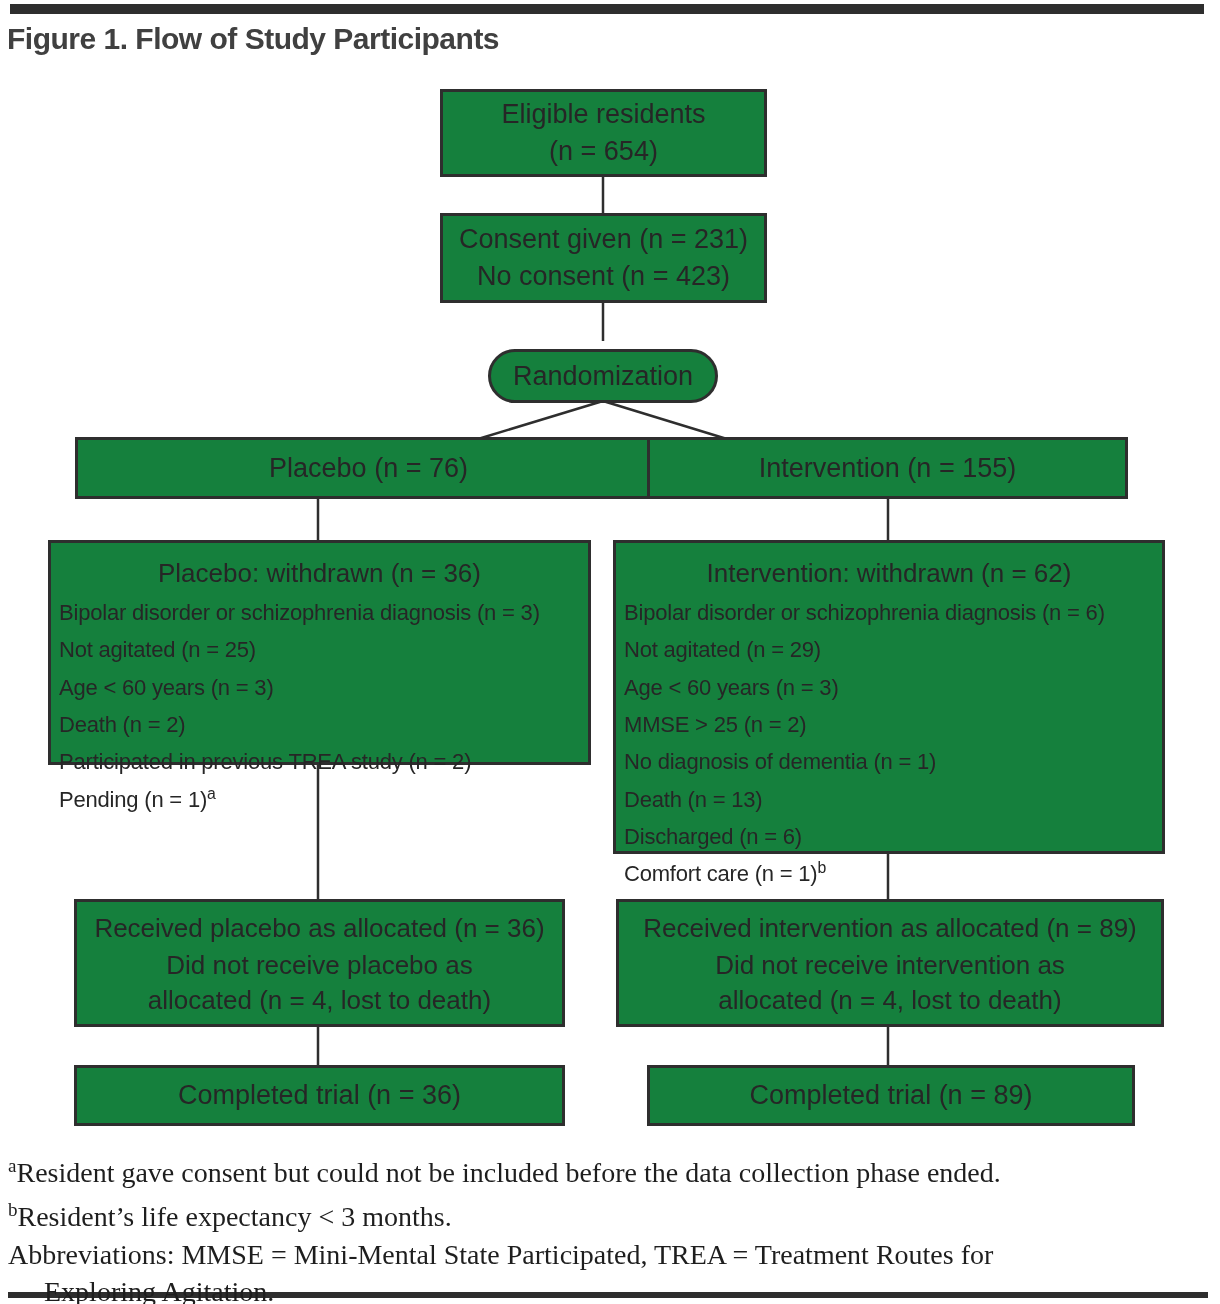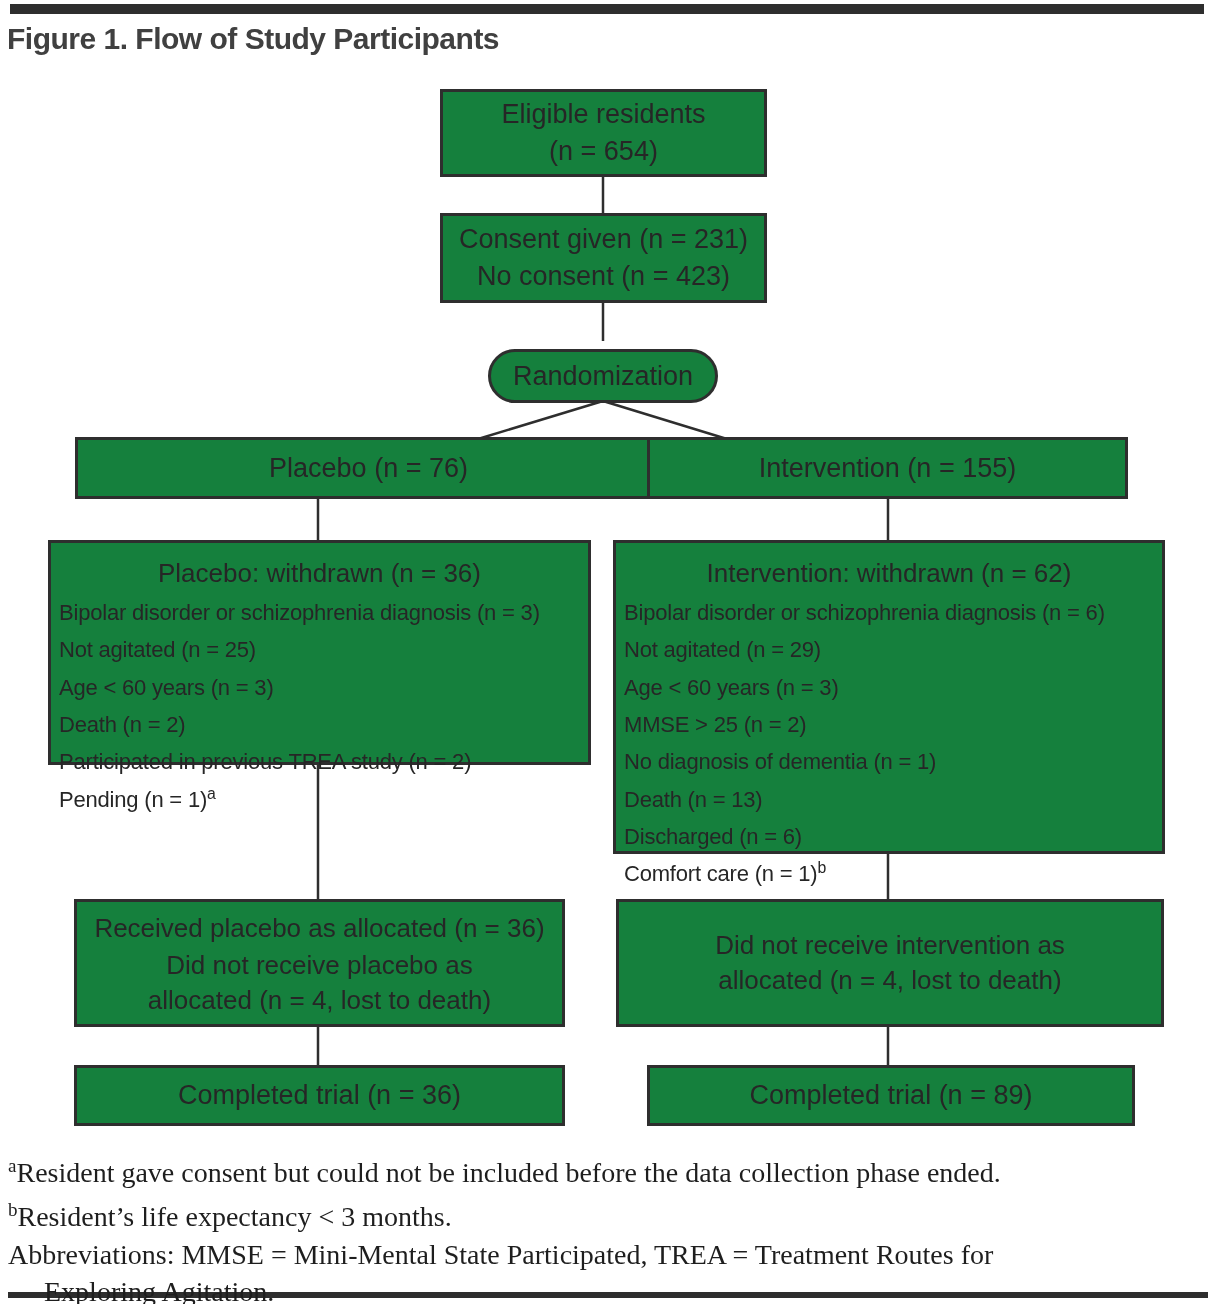--- a/index.html
+++ b/index.html
@@ -170,20 +170,21 @@
     <div class="reason"><span>Pending (n = 1)</span><sup>a</sup></div>
   </div>
 
   <div class="box box-received box-received-placebo">
     <div class="ln1">Received placebo as allocated (n = 36)</div>
     <div class="ln2">Did not receive placebo as</div>
     <div class="ln3">allocated (n = 4, lost to death)</div>
   </div>
 
   <div class="box box-received box-received-intervention">
+    <div class="ln1">Received intervention as allocated (n = 89)</div>
     <div class="ln2">Did not receive intervention as</div>
     <div class="ln3">allocated (n = 4, lost to death)</div>
   </div>
 
   <div class="box box-completed box-completed-placebo">
     <div class="ln">Completed trial (n = 36)</div>
   </div>
 
   <div class="box box-completed box-completed-intervention">
     <div class="ln">Completed trial (n = 89)</div>

